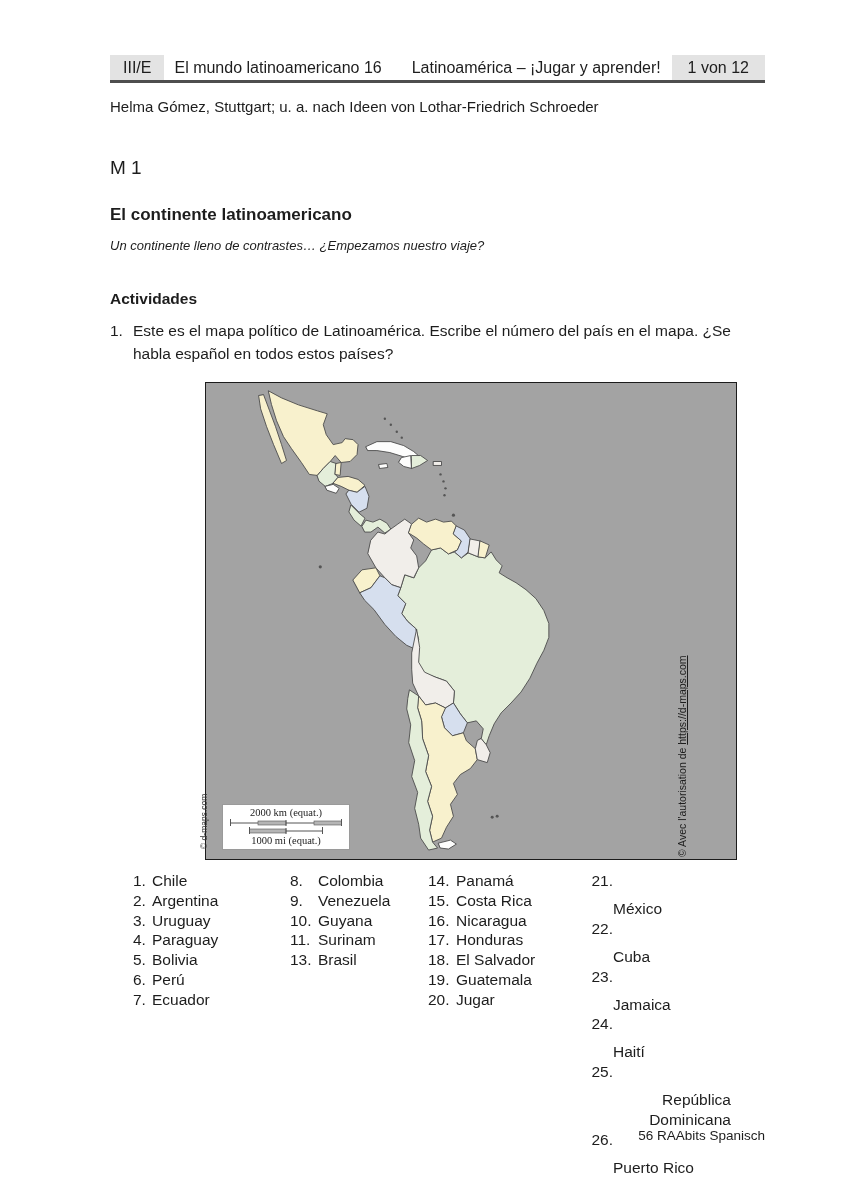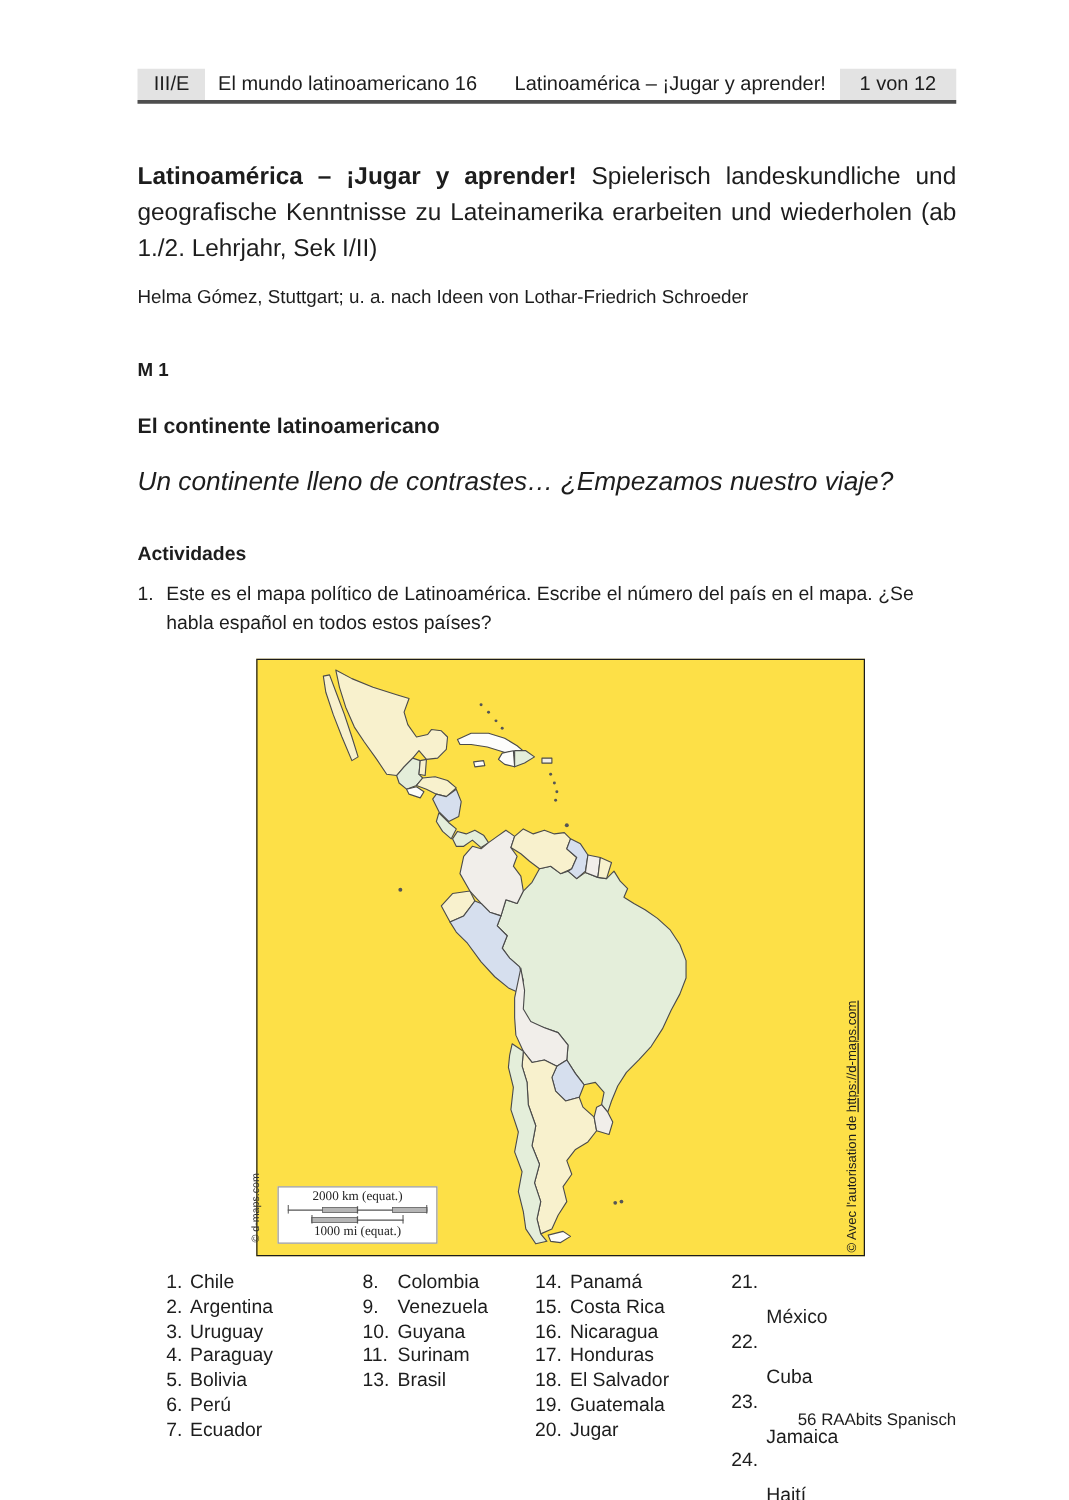--- a/index.html
+++ b/index.html
@@ -12,68 +12,67 @@
   .hdr-text{display:flex;align-items:center;}
   .hdr-series{margin-left:10px;}
   .hdr-title{margin-left:30px;}
   .hdr-page{margin-left:auto;padding:0 16px;}
 
   
   .doc-title{margin:44px 0 0;font-size:19.5px;line-height:29px;text-align:justify;}
   .doc-title strong{font-weight:bold;}
   .author{margin:15px 0 0;font-size:15px;}
 
-  .m-code{margin:42px 0 0;font-size:15px;font-weight:bold;}
+  .m-code{margin:42px 0 0;font-size:19px;font-weight:normal;}
   .m-heading{margin:26px 0 0;font-size:17px;font-weight:bold;}
-  .tagline{margin:23px 0 0;font-style:italic;font-size:21px;}
+  .tagline{margin:13px 0 0;font-style:italic;font-size:13px;}
   .activities{margin:37px 0 0;font-weight:bold;font-size:15.5px;}
   .activity{margin:11px 0 0;display:flex;font-size:15.5px;line-height:23px;width:657px;}
   .act-num{width:23px;flex:none;}
   .act-text{flex:1;}
 
   
-  .map-wrap{position:relative;margin:17px 0 0 95px;width:487px;height:478px;
-            border:1.5px solid #1c1c1c;box-sizing:border-box;background:#fde047;text-decoration:underline;}
+  .map-wrap{position:relative;margin:17px 0 0 95px;width:532px;height:478px;
+            border:1.5px solid #1c1c1c;box-sizing:border-box;background:#a3a3a3;text-decoration:underline;}
   .map-wrap > svg{position:absolute;left:0;top:0;}
   .map-wrap path{stroke:var(--map-outline,#4b4b4b);stroke-width:0.9;stroke-linejoin:round;stroke-linecap:round;}
   .cy{fill:var(--map-yellow,#f8f1cd);} .cg{fill:var(--map-green,#e4eeda);}
   .cb{fill:var(--map-blue,#d6dfee);}  .ce{fill:var(--map-beige,#f1eeea);}
   .cw{fill:var(--map-white,#fdfdfc);}
   .scalebox{position:absolute;left:16px;bottom:9px;width:126px;border:1px solid #9a9a9a;background:#fff;
             text-align:center;font-family:"Liberation Serif",serif;font-size:10.5px;color:#222;padding:2px 0 3px;}
   .scalebox svg{display:block;margin:1px auto;}
   .credit-left{position:absolute;left:3px;bottom:10px;transform-origin:0 100%;transform:rotate(-90deg);
                font-size:8.5px;color:#333;white-space:nowrap;}
   .credit-right{position:absolute;left:482px;bottom:2px;transform-origin:0 100%;transform:rotate(-90deg);
                 font-size:10.5px;white-space:nowrap;color:#1d1d1d;}
   .credit-right .u{text-decoration:underline;}
 
   
   .country-list{margin:11px 0 0 23px;display:flex;font-size:15.5px;line-height:19.8px;}
-  .col1{width:157px;} .col2{width:138px;} .col3{width:157px;} .col4{width:172px;}
+  .col1{width:157px;} .col2{width:138px;} .col3{width:157px;} .col4{width:172px;text-align:right;}
   .ci{display:flex;align-items:flex-start;}
   .ci .n{flex:none;}
   .col1 .n{width:19px;} .col2 .n,.col3 .n,.col4 .n{width:28px;}
   .col2 .nm{max-width:85px;} .col4 .nm{max-width:118px;margin-top:28px;}
 
   .footer{position:absolute;right:90px;top:1128px;font-size:13.5px;}
 </style>
 </head>
 <body>
 
 <div class="page">
 
   <div class="header">
     <div class="hdr-box">III/E</div>
     <div class="hdr-text hdr-series">El mundo latinoamericano 16</div>
     <div class="hdr-text hdr-title">Latinoamérica – ¡Jugar y aprender!</div>
     <div class="hdr-box hdr-page">1 von 12</div>
   </div>
 
-  <p class="doc-title"><strong>Latinoamérica – ¡Jugar y aprender!</strong> <span>Spielerisch landeskundliche und geografische Kenntnisse zu Lateinamerika erarbeiten und wiederholen (ab 1./2. Lehrjahr, Sek I/II)</span></p>
 
   <p class="author">Helma Gómez, Stuttgart; u. a. nach Ideen von Lothar-Friedrich Schroeder</p>
 
   <div class="m-code">M 1</div>
   <div class="m-heading">El continente latinoamericano</div>
   <p class="tagline">Un continente lleno de contrastes… ¿Empezamos nuestro viaje?</p>
   <div class="activities">Actividades</div>
 
   <div class="activity">
     <span class="act-num">1.</span>

